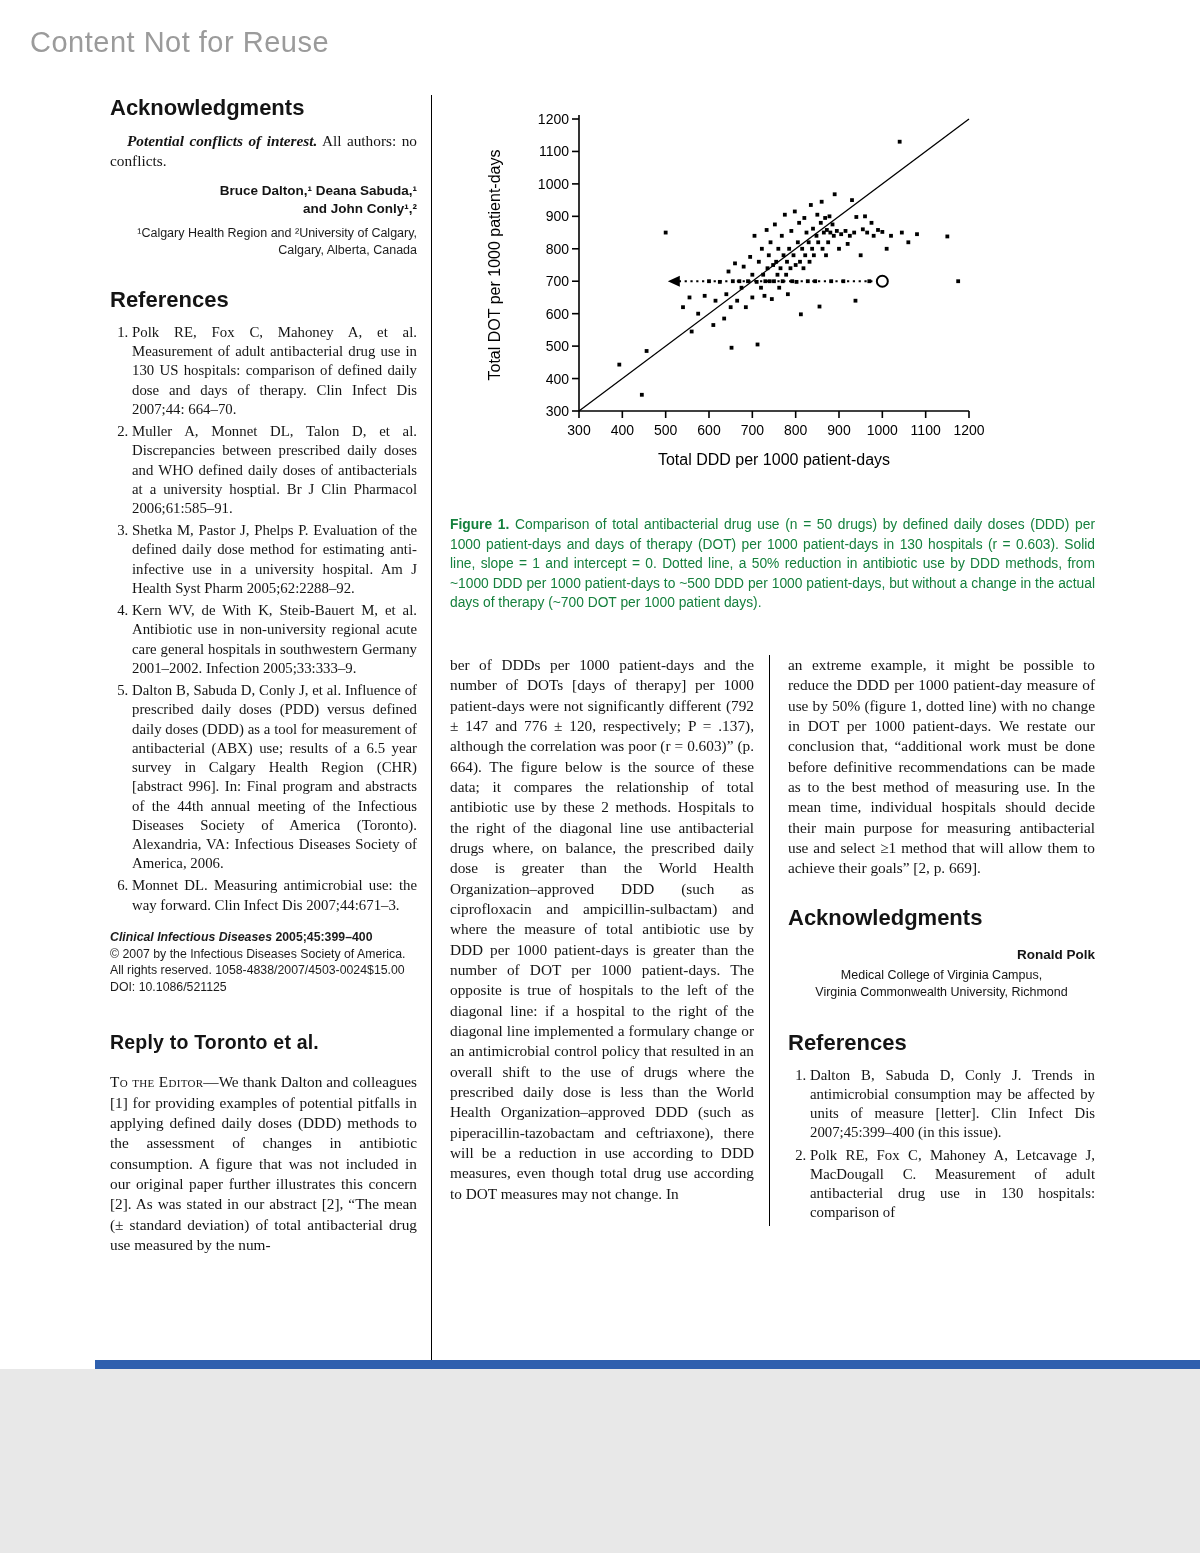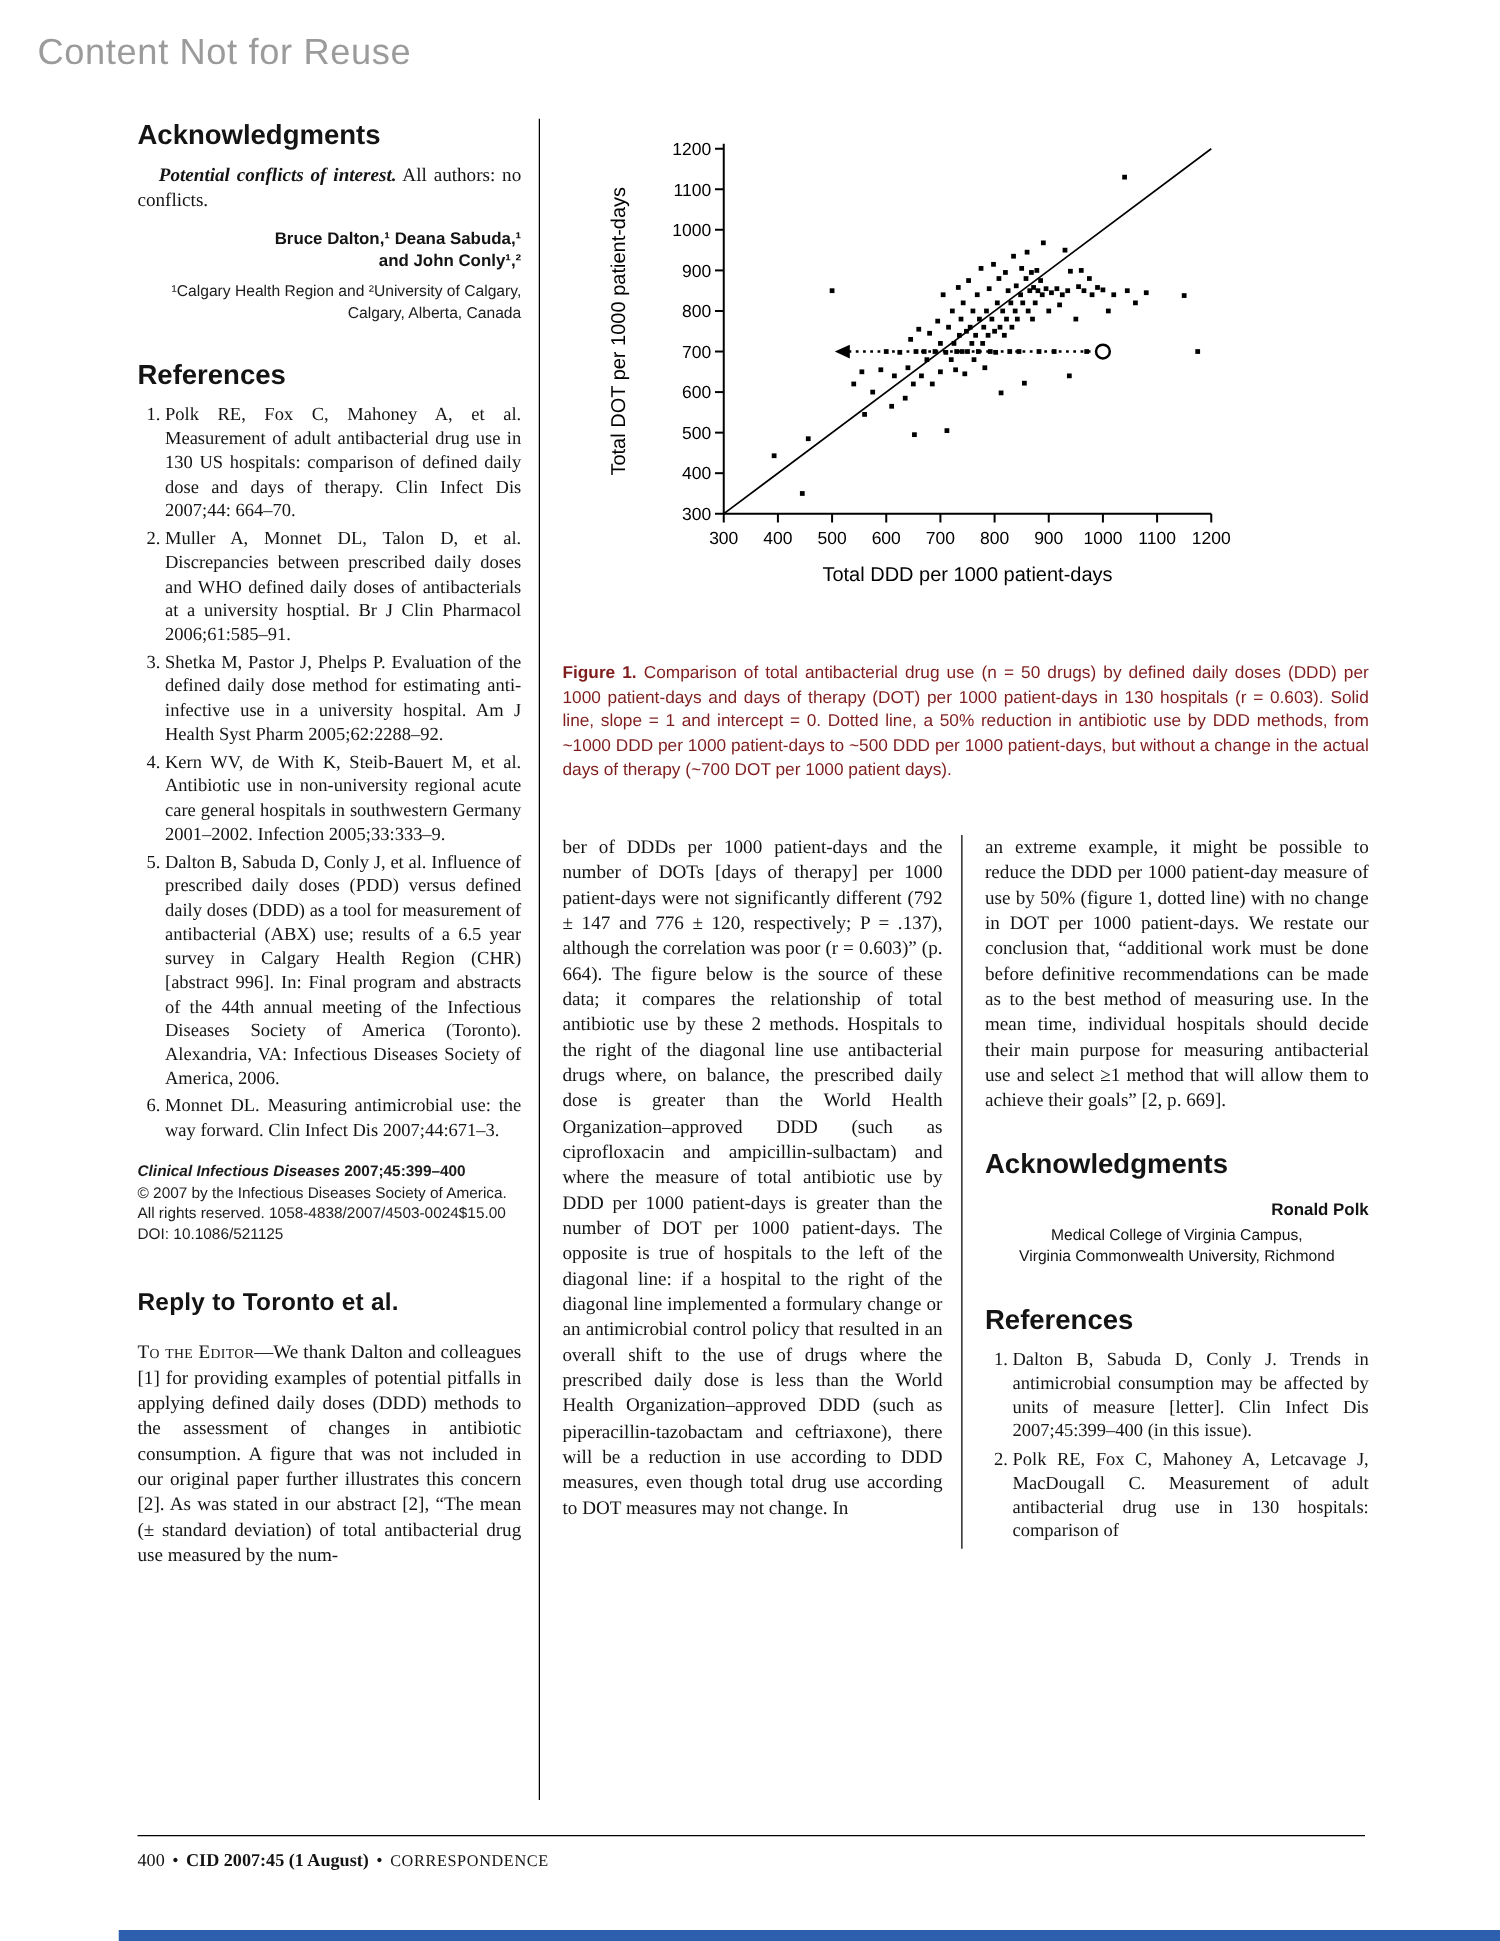--- a/index.html
+++ b/index.html
@@ -1,18 +1,18 @@
 <!DOCTYPE html>
 <html><head>
 <meta charset="utf-8">
 <style>
   * { margin:0; padding:0; box-sizing:border-box; }
   html,body { background:#e8e8e8; }
   .page {
-    position:relative; width:1200px; height:1553px; margin:0 auto;
+    position:relative; width:1200px; height:1369px; margin:0 auto;
     background:#ffffff; overflow:hidden; color:#141414;
     font-family:"Liberation Serif", serif;
   }
   .watermark {
     position:absolute; top:26px; left:30px;
     font-family:"Liberation Sans", sans-serif; font-size:29px;
     color:#9b9b9b; letter-spacing:.5px;
   }
   .content { position:absolute; top:95px; left:110px; width:985px; display:flex; }
   .col-left {
@@ -52,21 +52,21 @@
 
   .reply-heading {
     font-family:"Liberation Sans", sans-serif; font-weight:bold;
     font-size:19.5px; margin:36px 0 18px 0; letter-spacing:.2px;
   }
   .sc { font-variant:small-caps; letter-spacing:.3px; }
 
   .figure-wrap { margin:6px 0 0 34px; }
   .fig-caption {
     font-family:"Liberation Sans", sans-serif; font-size:13.8px;
-    line-height:1.42; text-align:justify; margin-top:20px; color:#7f1d1d;
+    line-height:1.42; text-align:justify; margin-top:8px; color:#15803d;
   }
   .fig-caption .fl { font-weight:bold; }
 
   .body-cols { display:flex; margin-top:42px; }
   .col-mid { width:320px; padding-right:15px; border-right:1.5px solid #000; flex:none; }
   .col-far { flex:1; padding-left:18px; }
   .col-far .body-text { margin-bottom:0; }
   .col-far .h-section { margin-top:26px; }
 
   .signature-name {
@@ -117,21 +117,21 @@
           <li>Muller A, Monnet DL, Talon D, et al. Discrepancies between prescribed daily doses and WHO defined daily doses of antibacterials at a university hosptial. Br J Clin Pharmacol 2006;61:585–91.</li>
           <li>Shetka M, Pastor J, Phelps P. Evaluation of the defined daily dose method for estimating anti-infective use in a university hospital. Am J Health Syst Pharm 2005;62:2288–92.</li>
           <li>Kern WV, de With K, Steib-Bauert M, et al. Antibiotic use in non-university regional acute care general hospitals in southwestern Germany 2001–2002. Infection 2005;33:333–9.</li>
           <li>Dalton B, Sabuda D, Conly J, et al. Influence of prescribed daily doses (PDD) versus defined daily doses (DDD) as a tool for measurement of antibacterial (ABX) use; results of a 6.5 year survey in Calgary Health Region (CHR) [abstract 996]. In: Final program and abstracts of the 44th annual meeting of the Infectious Diseases Society of America (Toronto). Alexandria, VA: Infectious Diseases Society of America, 2006.</li>
           <li>Monnet DL. Measuring antimicrobial use: the way forward. Clin Infect Dis 2007;44:671–3.</li>
         </ol>
       </div>
 
 
       <div class="smallprint cite-block">
-        <div><span class="jt">Clinical Infectious Diseases</span><span class="jc">  2007;45:399–400</span></div>
+        <div><span class="jt">Clinical Infectious Diseases</span><span class="jc">  2005;45:399–400</span></div>
         <div>© 2007 by the Infectious Diseases Society of America. All rights reserved. 1058-4838/2007/4503-0024$15.00</div>
         <div>DOI: 10.1086/521125</div>
       </div>
 
       <h1 class="reply-heading">Reply to Toronto et al.</h1>
 
       <p class="body-text"><span class="sc">To the Editor</span><span>—We thank Dalton and colleagues [1] for providing examples of potential pitfalls in applying defined daily doses (DDD) methods to the assessment of changes in antibiotic consumption. A figure that was not included in our original paper further illustrates this concern [2]. As was stated in our abstract [2], “The mean (± standard deviation) of total antibacterial drug use measured by the num-</span></p>
     </div>
 
     <div class="right-area">

